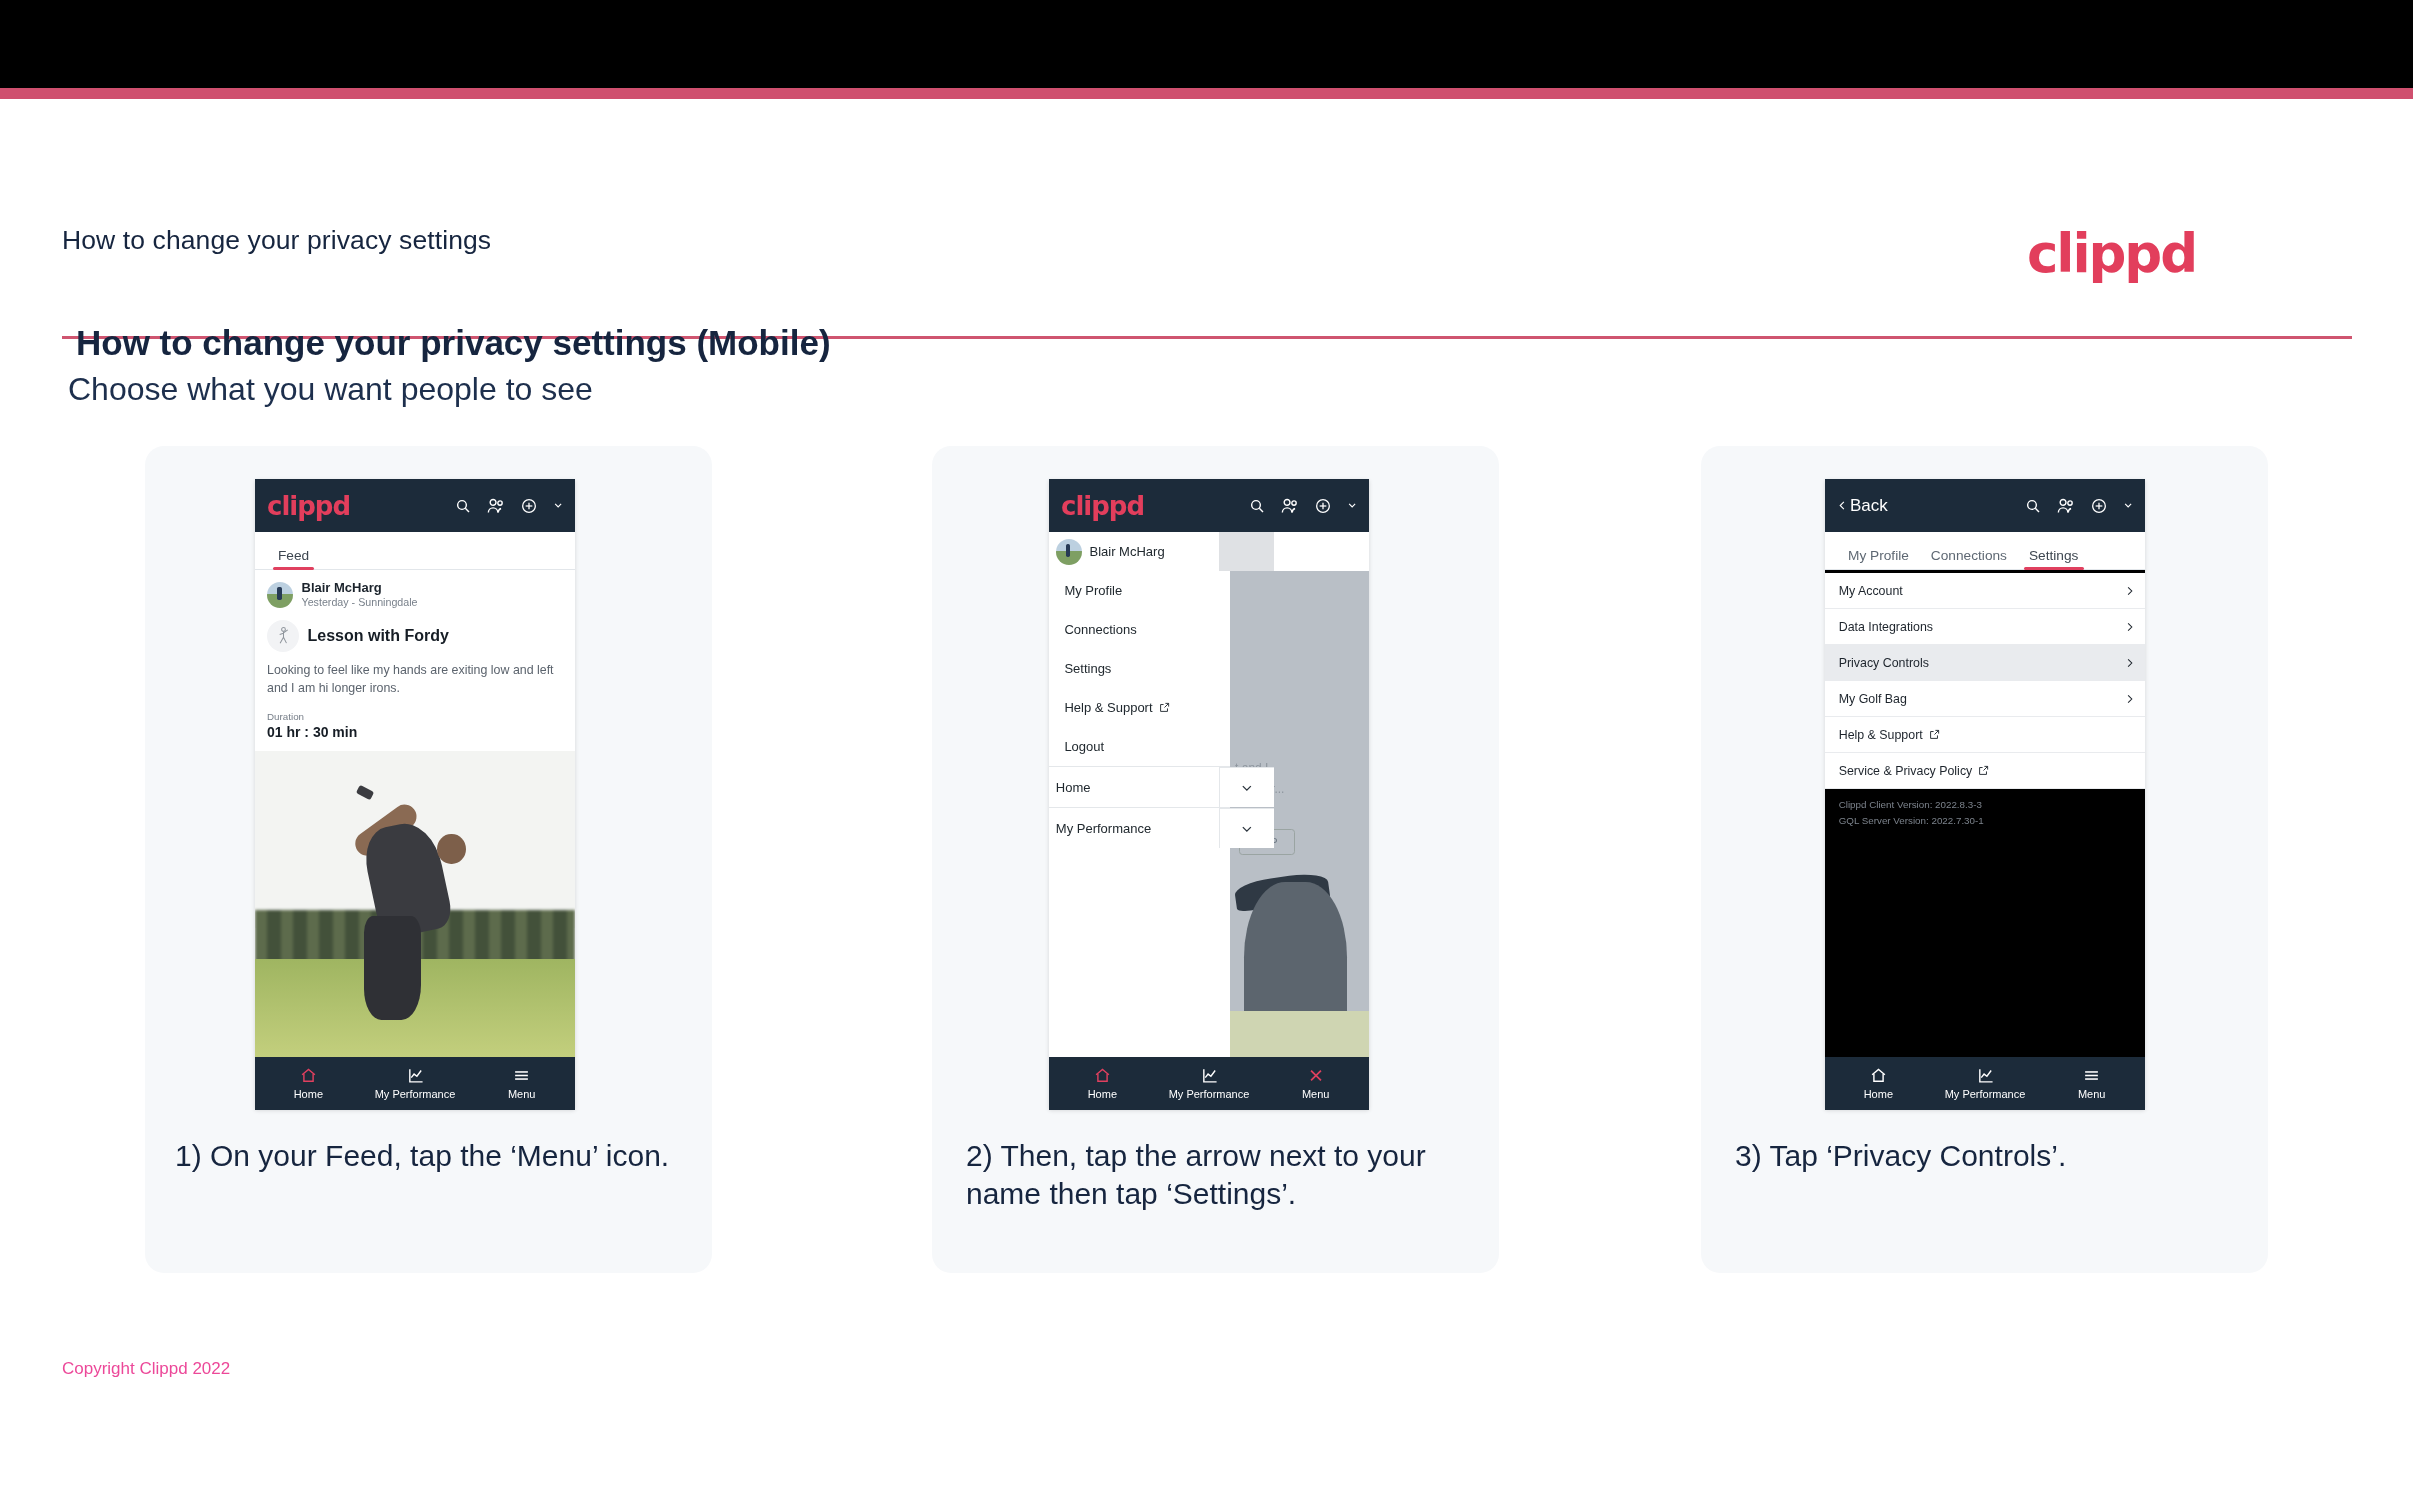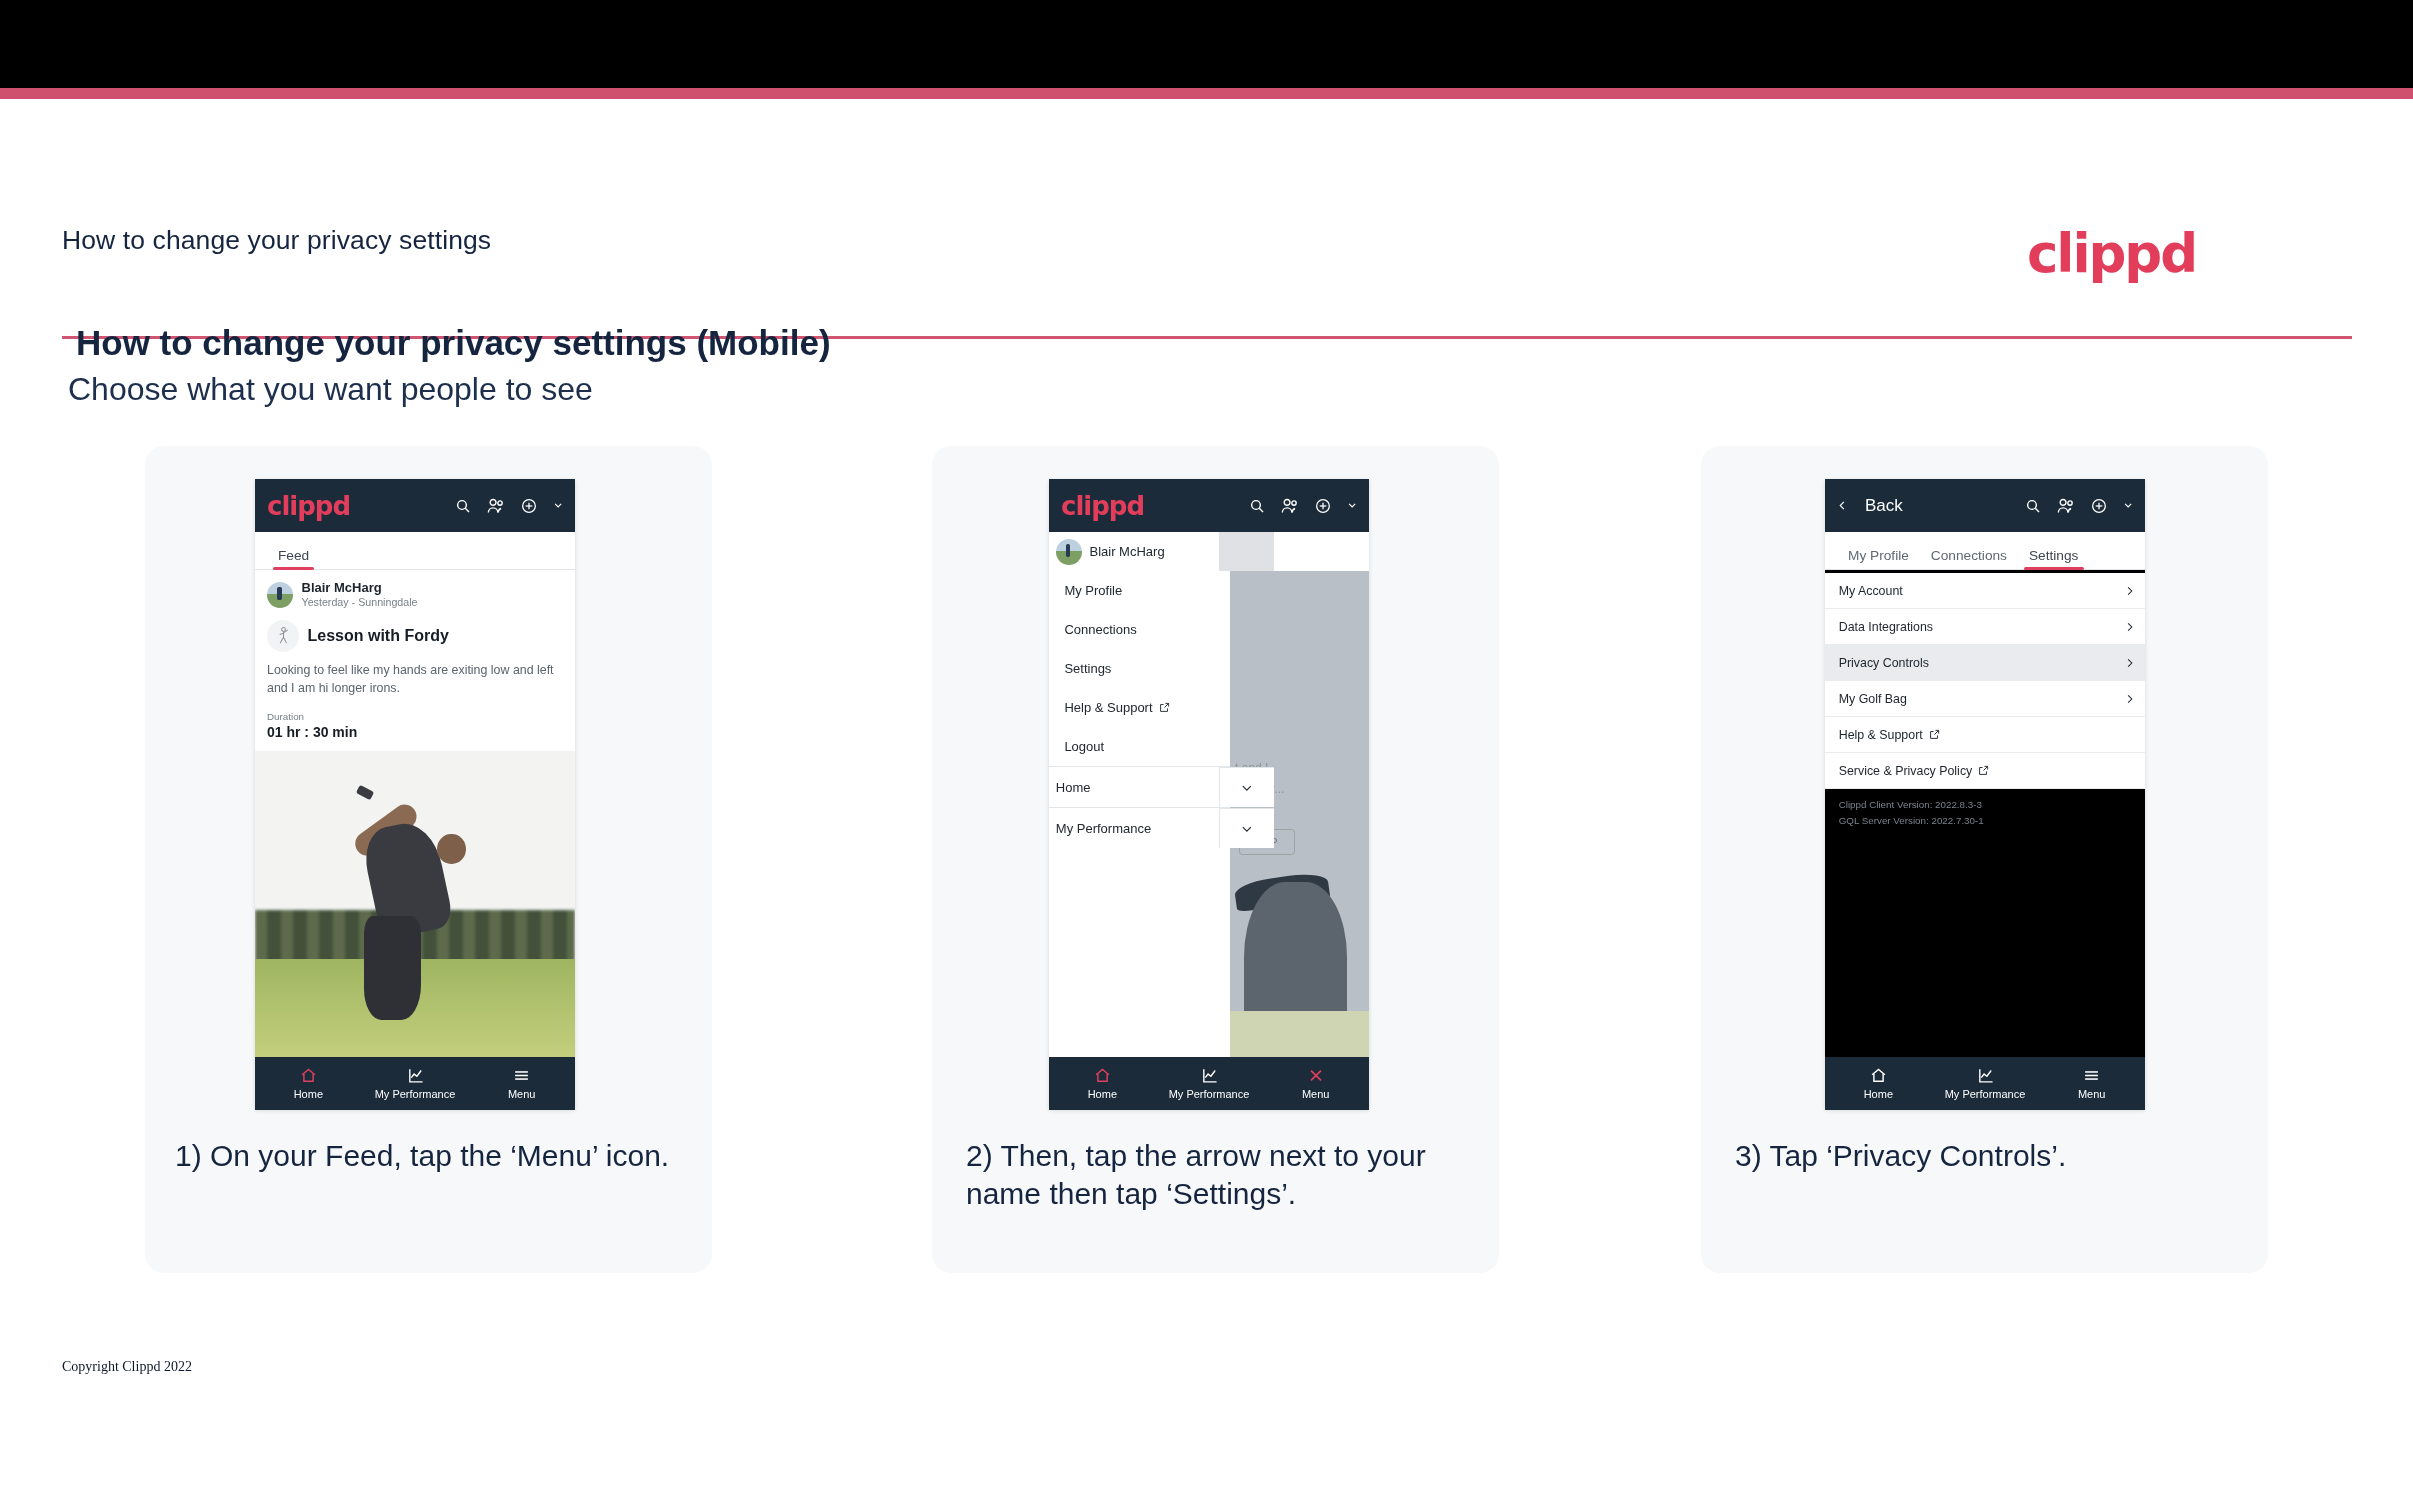--- a/index.html
+++ b/index.html
@@ -68,21 +68,21 @@
   .phone.ph3 { left:1825px; top:479px; }
 
   .appbar {
     position:relative; height:53px; background:#1c2b3a;
     display:flex; align-items:center; padding:0 12px;
   }
   .appbar-logo {
     font-size:26px; font-weight:bold; color:#e23e5c;
     letter-spacing:-1px; font-family:"DejaVu Sans", sans-serif; line-height:1;
   }
-  .appbar-back { display:flex; align-items:center; gap:17px; color:#fff; font-size:17px; }
+  .appbar-back { display:flex; align-items:center; gap:2px; color:#fff; font-size:17px; }
   .appbar-icons { margin-left:auto; display:flex; align-items:center; gap:16px; }
   .ic { display:block; }
 
   
   .tabs-row {
     display:flex; align-items:flex-end; height:38px;
     border-bottom:0.9px solid #e2e6ea; background:#fff; padding-left:23px; gap:22px;
   }
   .tab { font-size:13.7px; color:#5e6873; padding-bottom:6px; position:relative; }
   .tab.active { color:#3d4650; }
@@ -213,21 +213,21 @@
     background:#ffffff; border-bottom:0.9px solid #e9ebee; font-size:12.4px; color:#1d242c;
   }
   .set-row.sel { background:#e9ebee; }
   .set-row .gap { flex:1; }
   .version {
     margin-top:8px; padding-left:13.7px; font-size:9.8px; color:#7c838c; line-height:1.55;
   }
 
   
   .footer {
-    position:absolute; left:62px; top:1359px; font-size:14px; color:#0f172a;font-family:Liberation Serif, serif;
+    position:absolute; left:62px; top:1359px; font-size:17px; color:#ec4899;
   }
 </style>
 </head>
 <body>
 
 <div class="top-black"></div>
 <div class="top-pink"></div>
 
 <div class="slide-header">
   <div class="slide-header-title">How to change your privacy settings</div>

